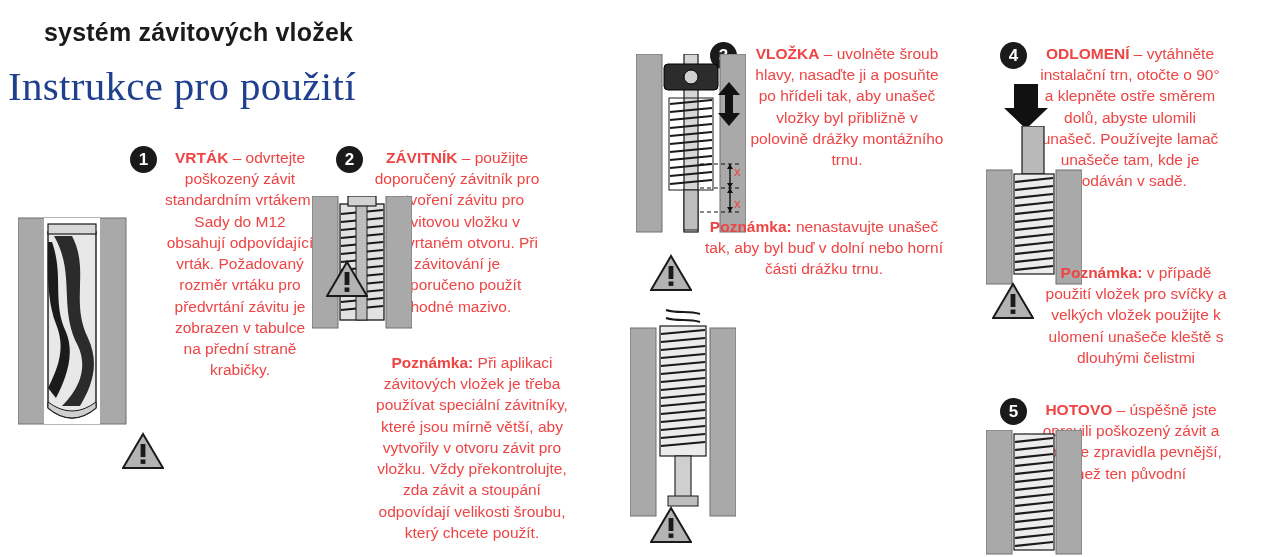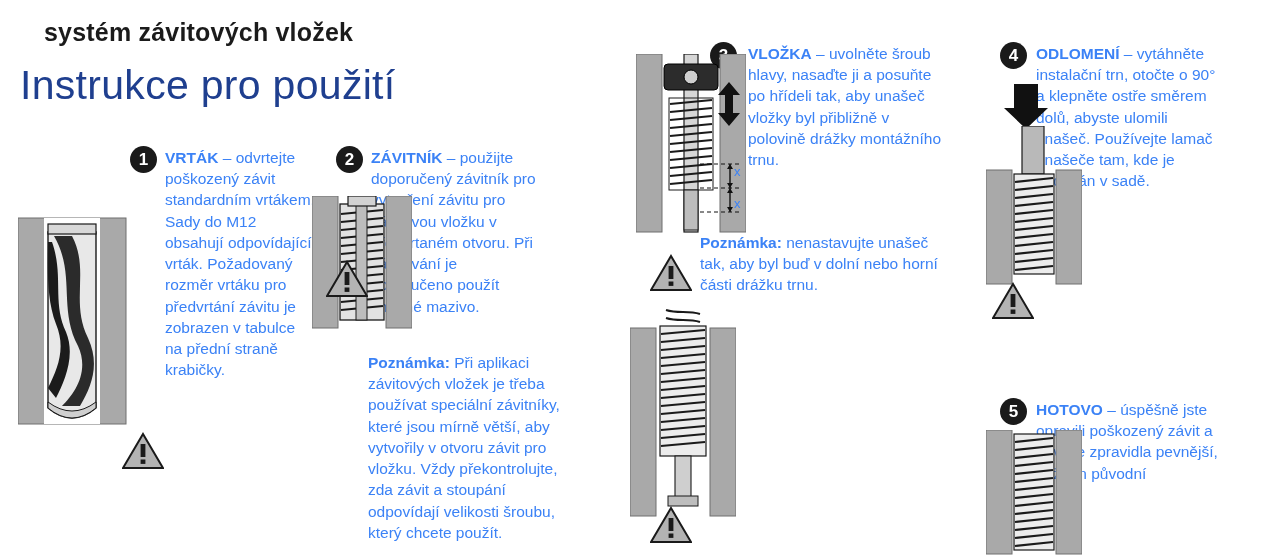--- a/index.html
+++ b/index.html
@@ -19,45 +19,47 @@
   .subtitle {
     position: absolute;
     left: 44px; top: 18px;
     font-size: 25px;
     font-weight: bold;
     color: #1b1b1b;
     letter-spacing: 0.2px;
   }
   .title {
     position: absolute;
-    left: 20px; top: 62px;
+    left: 8px; top: 62px;
     font-size: 41px;
     color: #1f3f8f;
     letter-spacing: 0.3px;
+    font-family: Liberation Serif, serif;
   }
 
   
   .step-num {
     position: absolute;
     width: 27px; height: 27px;
     border-radius: 50%;
     background: #1a1a1a;
     color: #fff;
     font-size: 17px;
     font-weight: bold;
     line-height: 27px;
     text-align: center;
   }
 
   
   .txt {
     position: absolute;
     font-size: 15.5px;
     line-height: 1.37;
-    color: #3b82f6;
+    color: #ef4444;
+    text-align: center;
   }
   .lead { font-weight: bold; }
 
   
   .warn {
     position: absolute;
     width: 42px; height: 38px;
   }
   .warn svg { display: block; }
 
@@ -219,21 +221,21 @@
   <div class="txt" style="left:734px; top:163px; font-size:13px;">x</div>
   <div class="txt" style="left:734px; top:195px; font-size:13px;">x</div>
 
   <div class="warn" style="left:650px; top:254px;">
     <svg width="42" height="38" viewBox="0 0 42 38">
       <path d="M21 2 L41 36 L1 36 Z" fill="#b3b3b3" stroke="#1a1a1a" stroke-width="2"></path>
       <rect x="18.6" y="12" width="4.8" height="13" fill="#1a1a1a"></rect>
       <rect x="18.6" y="27.5" width="4.8" height="4.4" fill="#1a1a1a"></rect>
     </svg>
   </div>
-  <div class="txt" style="left:700px; top:232px; width:248px;">
+  <div class="txt" style="left:700px; top:216px; width:248px;">
     <span class="lead">Poznámka:</span>
     <span>nenastavujte unašeč tak, aby byl buď v dolní nebo horní části drážku trnu.</span>
   </div>
 
   <div class="ill" style="left:630px; top:308px;">
     <svg width="106" height="210" viewBox="0 0 106 210">
       <rect x="0" y="20" width="26" height="188" fill="#a9a9a9" stroke="#6f6f6f" stroke-width="1"></rect>
       <rect x="80" y="20" width="26" height="188" fill="#a9a9a9" stroke="#6f6f6f" stroke-width="1"></rect>
 
       <path d="M36 2 C48 6 58 2 70 6" stroke="#1a1a1a" stroke-width="2" fill="none"></path>
@@ -309,20 +311,24 @@
       </g>
     </svg>
   </div>
 
   <div class="warn" style="left:992px; top:282px;">
     <svg width="42" height="38" viewBox="0 0 42 38">
       <path d="M21 2 L41 36 L1 36 Z" fill="#b3b3b3" stroke="#1a1a1a" stroke-width="2"></path>
       <rect x="18.6" y="12" width="4.8" height="13" fill="#1a1a1a"></rect>
       <rect x="18.6" y="27.5" width="4.8" height="4.4" fill="#1a1a1a"></rect>
     </svg>
+  </div>
+  <div class="txt" style="left:1036px; top:262px; width:200px;">
+    <span class="lead">Poznámka:</span>
+    <span>v případě použití vložek pro svíčky a velkých vložek použijte k ulomení unašeče kleště s dlouhými čelistmi</span>
   </div>
 
   <div class="step-num" style="left:1000px; top:398px;">5</div>
   <div class="txt w5" style="left:1036px; top:399px; width:190px;">
     <span class="lead">HOTOVO</span>
     <span>–</span>
     <span>úspěšně jste opravili poškozený závit a nový je zpravidla pevnější, než ten původní</span>
   </div>
 
   <div class="ill" style="left:986px; top:430px;">

